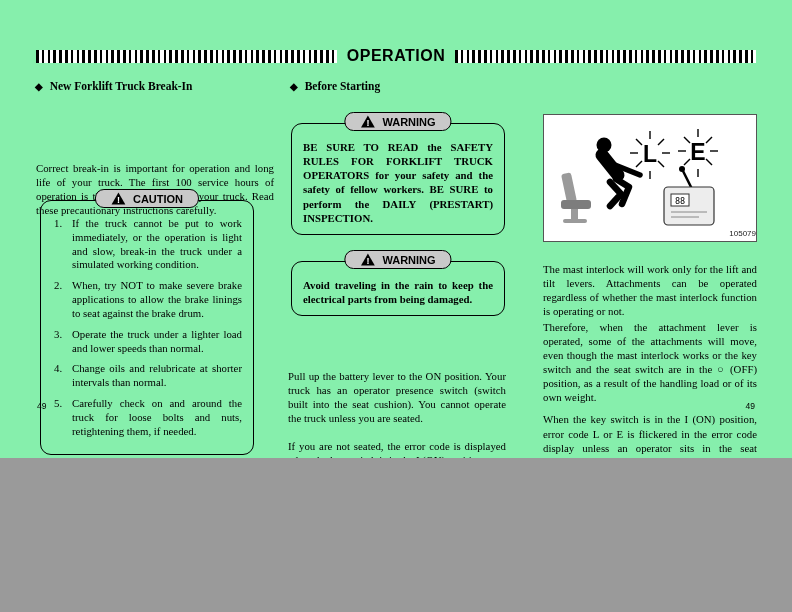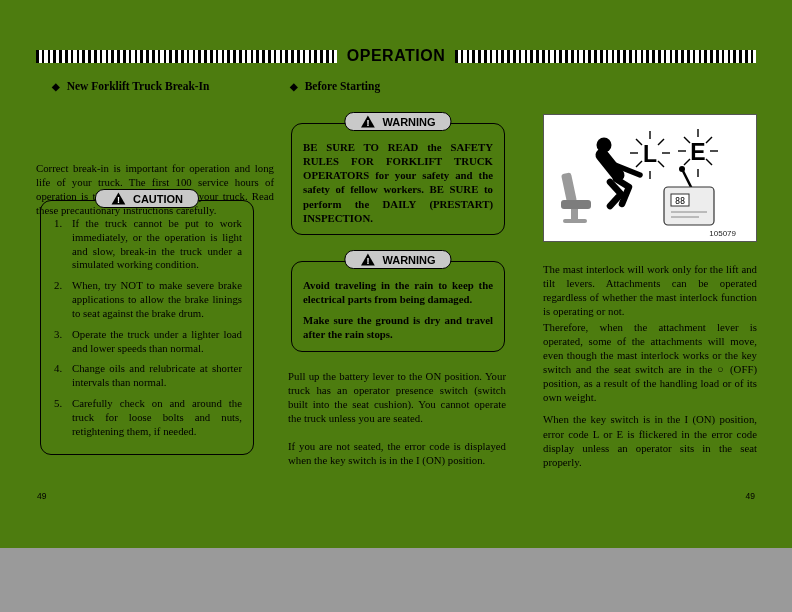--- a/index.html
+++ b/index.html
@@ -1,19 +1,19 @@
 <!DOCTYPE html>
 <html><head>
 <meta charset="utf-8">
 <style>
   * { margin:0; padding:0; box-sizing:border-box; }
   html,body { background:#9a9a9a; }
   .page {
-    position:relative; width:792px; height:548px; margin:0 auto;
-    background:#4d7c0f; color:#000;
+    position:relative; width:792px; height:458px; margin:0 auto;
+    background:#86efac; color:#000;
     font-family:"Liberation Serif", serif;
     overflow:hidden;
   }
   
   .header {
     position:absolute; top:47px; left:36px; right:36px;
     display:flex; align-items:center; gap:10px;
   }
   .bars {
     flex:1; height:13px;
@@ -57,21 +57,21 @@
   }
   ol.caution-list li::before {
     counter-increment:item; content:counter(item) ".";
     position:absolute; left:0; top:0;
   }
   
   .figure-box {
     position:absolute; border:1px solid #555; background:#fff;
   }
   .figure-number {
-    position:absolute; right:20px; bottom:3px;
+    position:absolute; right:0; bottom:3px;
     font-family:"Liberation Sans", sans-serif; font-size:8px; color:#222;margin-left:24px;
   }
   
   .page-num {
     position:absolute; bottom:47px;
     font-family:"Liberation Sans", sans-serif; font-size:8.5px;
   }
   .page-num.left { left:37px; }
   .page-num.right { right:37px; }
   
@@ -83,21 +83,21 @@
 <body>
 
 <div class="page">
 
   <div class="header">
     <div class="bars"></div>
     <div class="header-title">OPERATION</div>
     <div class="bars"></div>
   </div>
 
-  <div class="col-heading" style="top:80px; left:52px;">
+  <div class="col-heading" style="top:80px; left:35px;">
     <span class="diamond">◆</span><span>New Forklift Truck Break-In</span>
   </div>
   <div class="col-heading" style="top:80px; left:290px;">
     <span class="diamond">◆</span><span>Before Starting</span>
   </div>
 
   <div class="para abs" style="top:119px; left:36px; width:238px;margin-top:42px;">Correct break-in is important for operation and long life of your truck. The first 100 service hours of operation is the break-in period for your truck. Read these precautionary instructions carefully.</div>
 
   <div class="note-box" style="top:200px; left:40px; width:214px;">
     <div class="note-label">
@@ -134,21 +134,20 @@
   <div class="note-box" style="top:261px; left:291px; width:214px;">
     <div class="note-label">
       <svg class="warn-tri" width="15" height="13" viewBox="0 0 15 13">
         <path d="M7.5 0.6 L14.4 12.4 L0.6 12.4 Z" fill="#000"></path>
         <text x="7.5" y="11.2" font-family="Liberation Sans, sans-serif" font-size="9" font-weight="bold" fill="#fff" text-anchor="middle">!</text>
       </svg>
       <span>WARNING</span>
     </div>
     <div class="note-content">
       <div class="para">Avoid traveling in the rain to keep the electrical parts from being damaged.</div>
-      <div class="para">Make sure the ground is dry and travel after the rain stops.</div>
     </div>
   </div>
 
   <div class="abs mcol-paras" style="top:369px; left:288px; width:218px;">
     <div class="para">Pull up the battery lever to the ON position. Your truck has an operator presence switch (switch built into the seat cushion). You cannot operate the truck unless you are seated.</div>
     <div class="para">If you are not seated, the error code is displayed when the key switch is in the I (ON) position.</div>
   </div>
 
   <div class="figure-box" style="top:114px; left:543px; width:214px; height:128px;">
     <svg width="212" height="118" viewBox="0 0 212 118">

